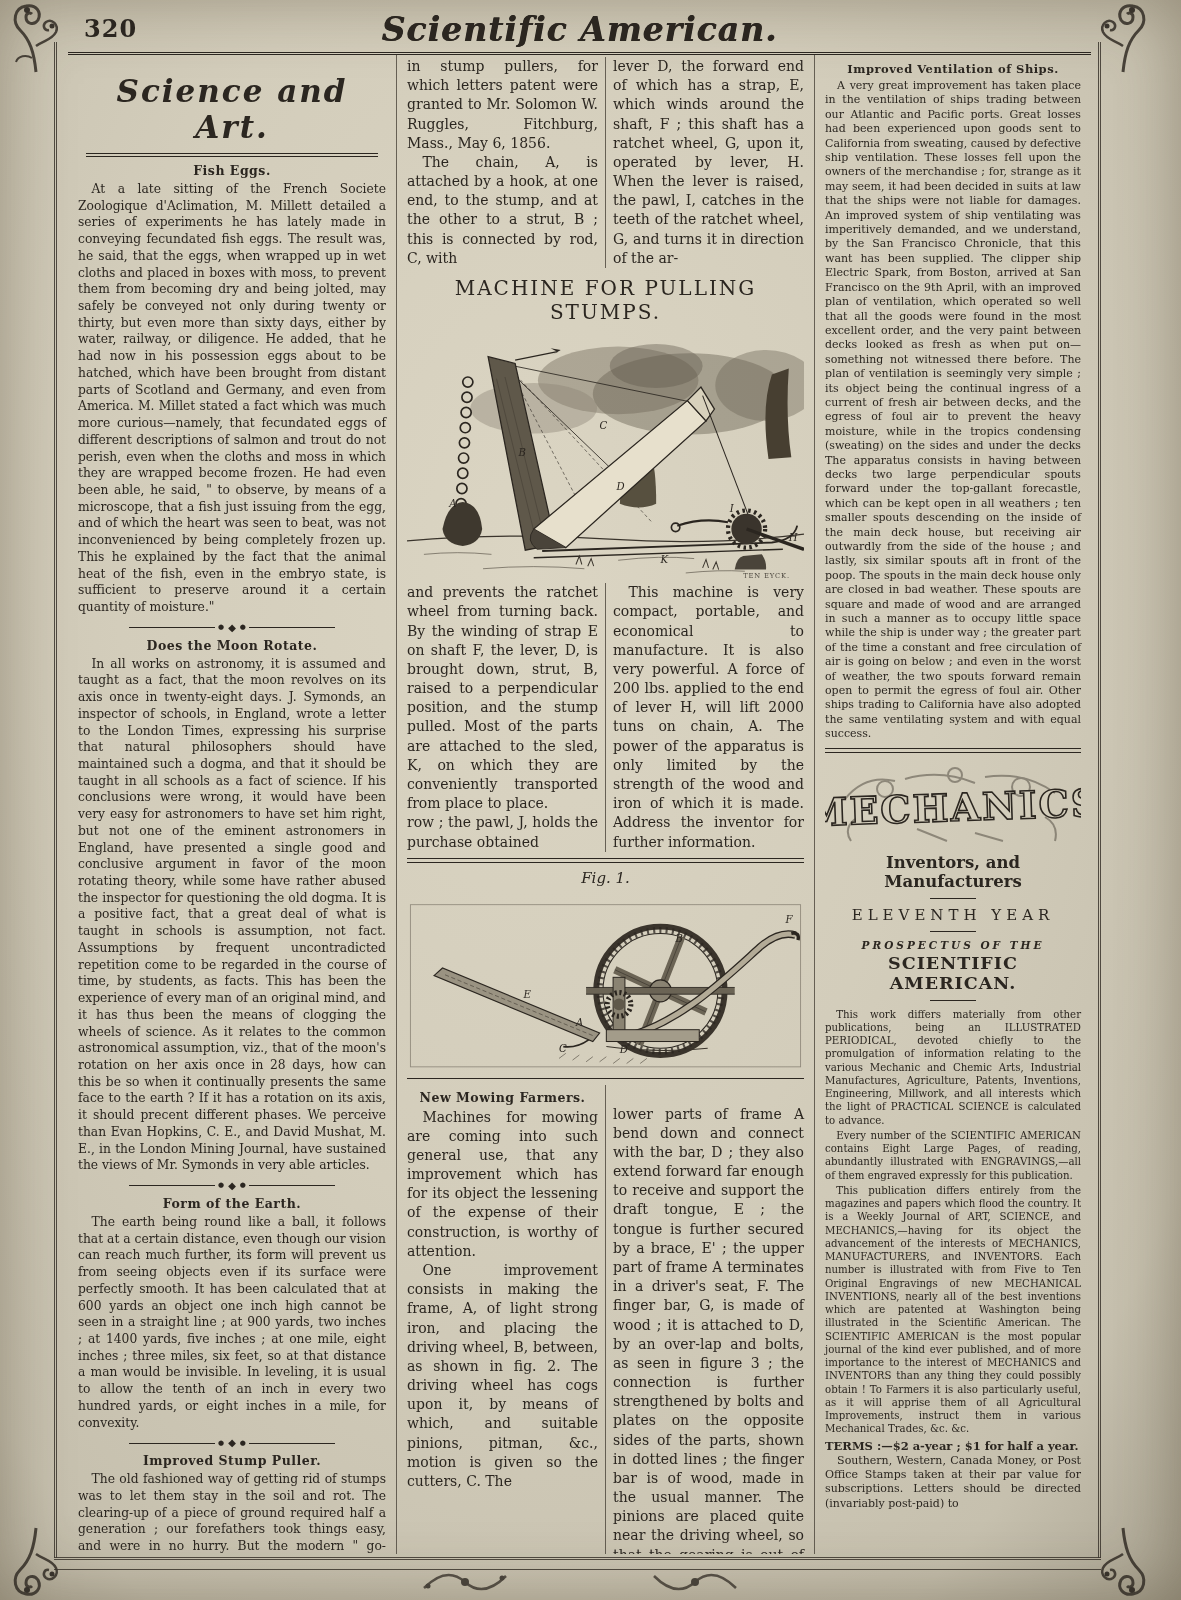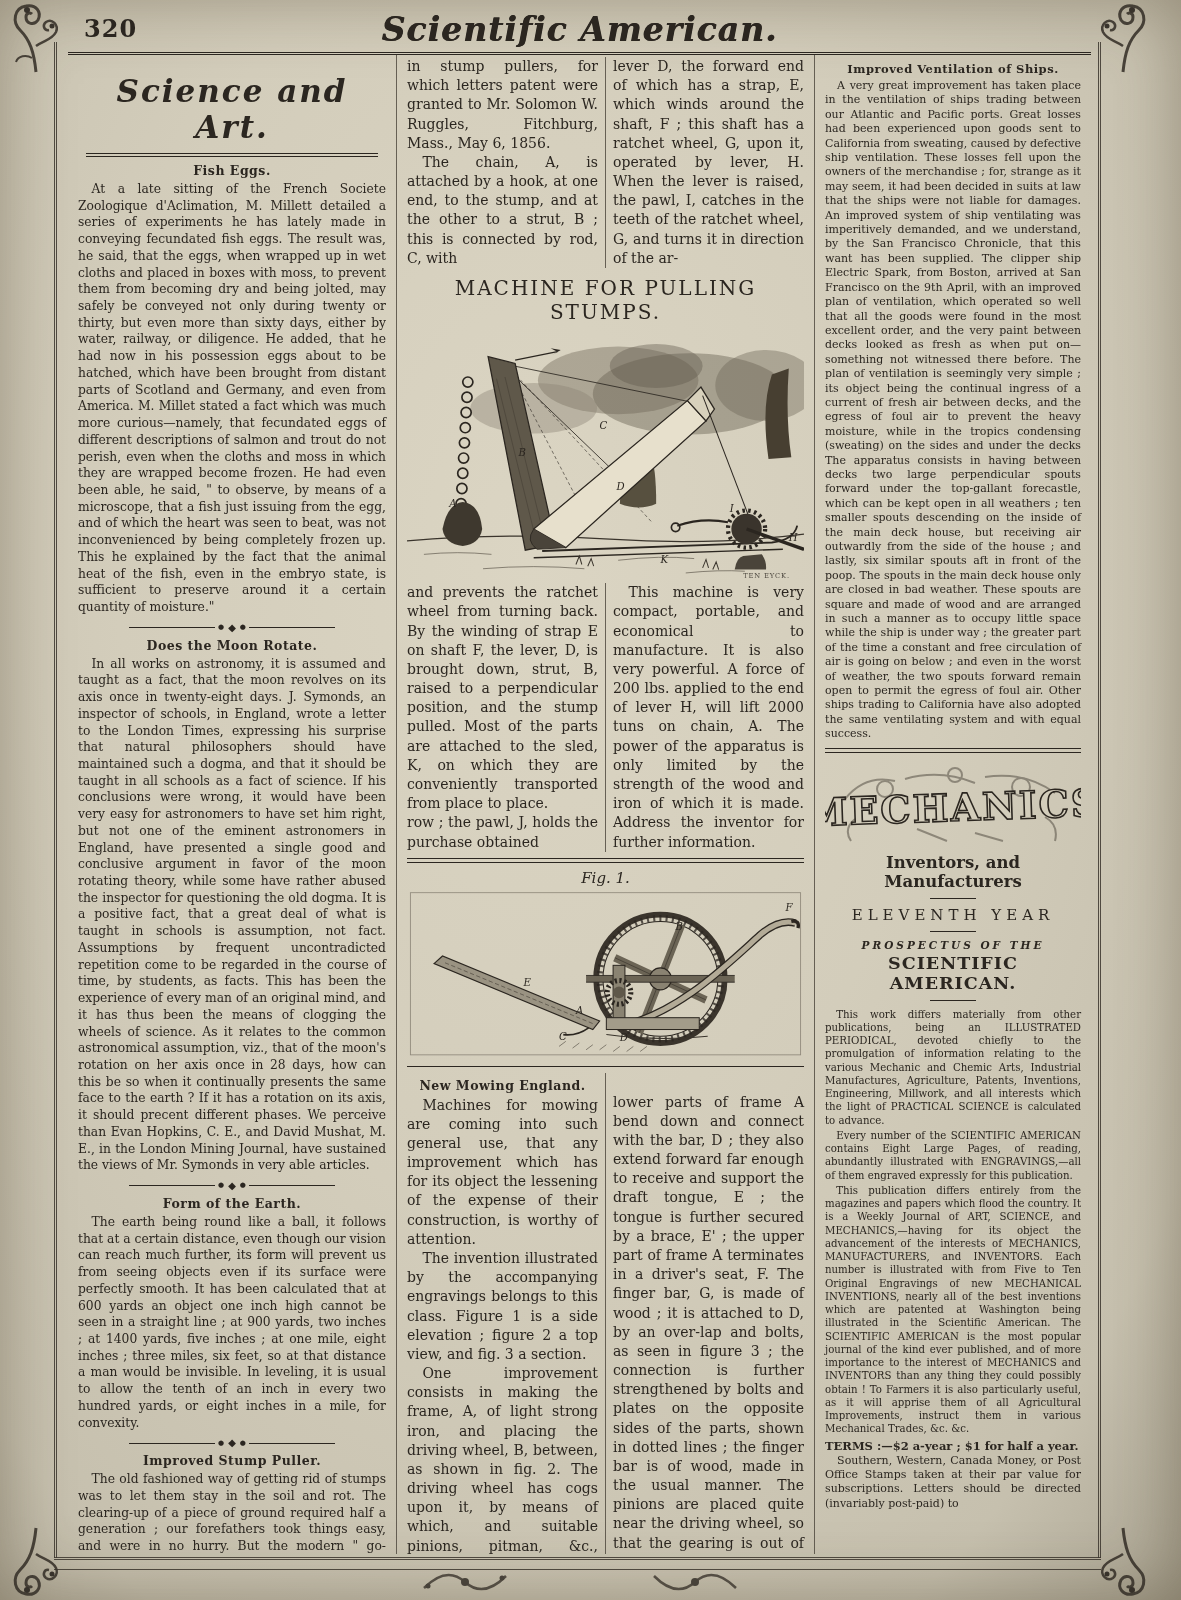--- a/index.html
+++ b/index.html
@@ -45,21 +45,21 @@
   .orn .dia{font-size:10px;margin:0 1px;line-height:1;}
   .dbl{border-top:1px solid #2b2620;border-bottom:1px solid #2b2620;height:3px;margin:6px 0;}
   .subcols{display:flex;}
   .subcol{flex:1;padding:0 7px;}
   .subcol:first-child{padding-left:0;}
   .subcol:last-child{padding-right:0;}
   .subcol p{font-size:14px;line-height:1.37;}
   .big-head{text-align:center;font-weight:normal;font-size:20px;letter-spacing:2px;margin:8px 0 4px;}
   .engraving{position:relative;margin:2px 0;}
   .engraving svg{display:block;width:100%;height:auto;}
-  .fig-label{font-style:italic;font-size:15px;text-align:center;margin:2px 0 4px;}
+  .fig-label{font-style:italic;font-size:15px;text-align:center;margin:2px 0 16px;}
   .hangline{font-size:12.2px;line-height:1.37;text-indent:0;}
   
   .col-right .art-head{font-size:11.5px;}
   .col-right p.vent{font-size:11px;line-height:1.31;}
   .mech-banner{margin:6px 0 2px;}
   .mech-sub{text-align:center;font-weight:bold;font-size:16.5px;margin:2px 0 0;}
   .mini-rule{width:46px;height:1px;background:#2b2620;margin:7px auto;}
   .mech-year{text-align:center;font-size:15px;letter-spacing:5px;margin:0;}
   .mech-prosp{text-align:center;font-style:italic;font-weight:bold;font-size:10.5px;letter-spacing:3px;margin:0;}
   .mech-name{text-align:center;font-weight:bold;font-size:17.5px;letter-spacing:1px;margin:2px 0 0;}
@@ -297,23 +297,22 @@
             <text x="180" y="176">C</text>
             <text x="448" y="24">F</text>
           </g>
         </svg>
       </div>
 
       <div class="dbl" style="height:0;border-bottom:none"></div>
 
       <div class="subcols">
         <div class="subcol">
-          <div class="art-head">New Mowing England.</div>
+          <div class="art-head">New Mowing Farmers.</div>
           <p>Machines for mowing are coming into such general use, that any improvement which has for its object the lessening of the expense of their construction, is worthy of attention.</p>
-          <p>The invention illustrated by the accompanying engravings belongs to this class.  Figure 1 is a side elevation ;  figure 2 a top view, and fig. 3 a section.</p>
           <p>One improvement consists in making the frame, A, of light strong iron, and placing the driving wheel, B, between, as shown in fig. 2.  The driving wheel has cogs upon it, by means of which, and suitable pinions, pitman, &amp;c., motion is given so the cutters, C.  The</p>
         </div>
         <div class="vr"></div>
         <div class="subcol">
           <p class="hangline" style="margin-top:20px">lower parts of frame A bend down and connect with the bar, D ;  they also extend forward far enough to receive and support the draft tongue, E ;  the tongue is further secured by a brace, E' ;  the upper part of frame A terminates in a driver's seat, F.  The finger bar, G, is made of wood ;  it is attached to D, by an over-lap and bolts, as seen in figure 3 ;  the connection is further strengthened by bolts and plates on the opposite sides of the parts, shown in dotted lines ;  the finger bar is of wood, made in the usual manner.  The pinions are placed quite near the driving wheel, so that the gearing is out of the way, and protected from the grass, dirt, &amp;c., while the ma-</p>
         </div>
       </div>
 
       <div class="engraving">
         <svg viewBox="0 0 470 290">

